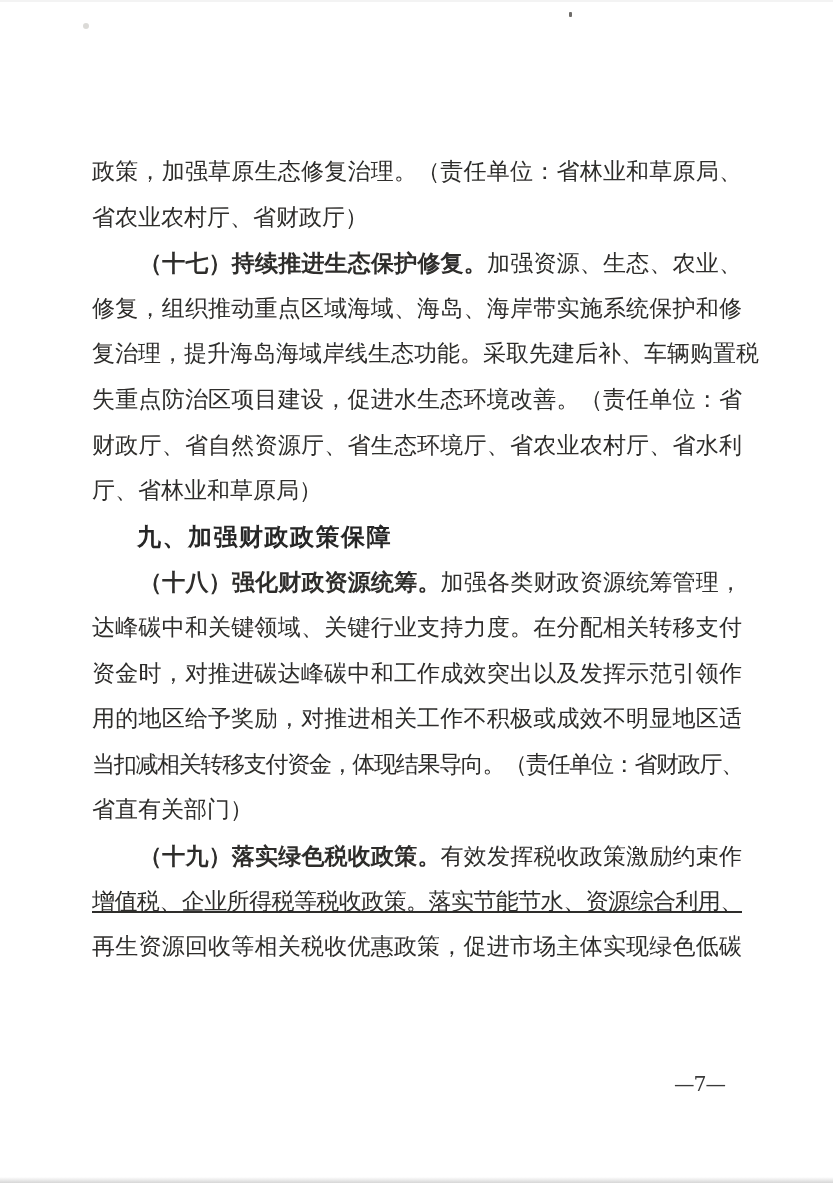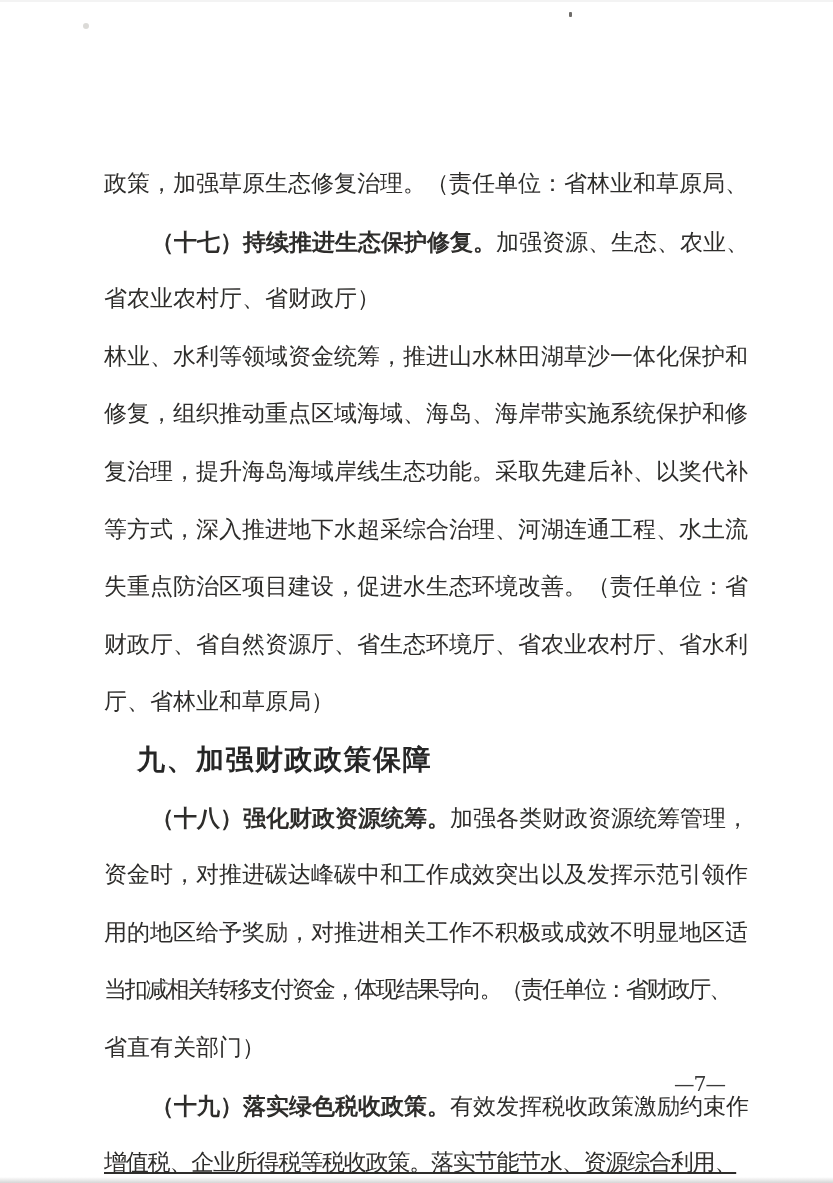--- a/index.html
+++ b/index.html
@@ -26,21 +26,21 @@
   }
   .speck{position:absolute;}
   .speck.s1{left:83px;top:23px;width:6px;height:6px;background:#cfcdca;border-radius:50%;opacity:.75;}
   .speck.s2{left:569px;top:12px;width:3px;height:5px;background:#6f6d6a;border-radius:1px;}
 
   .textblock{
     position:absolute;
     left:88px;top:147px;width:658px;
   }
   .ln{
-    margin:16px;
+    margin:4px;
     height:41.6px;
     font-size:23px;
     line-height:41.6px;
     color:var(--ink);
     text-align:justify;
     text-align-last:justify;
     white-space:nowrap;
     font-family:"DejaVu Serif", serif;
   }
   .ln.end{text-align-last:left;}
@@ -48,21 +48,21 @@
   .ln .lead{font-weight:bold;}
   .ln.t30{letter-spacing:-2.2px;}
   .ln.t29{letter-spacing:-1.2px;text-decoration:underline;}
   .heading{
     margin:0;
     height:41.6px;
     line-height:41.6px;
     padding-left:49px;
     font-family:"Liberation Sans", sans-serif;
     font-weight:bold;
-    font-size:28px;
+    font-size:24px;
     letter-spacing:1.5px;
     color:var(--heading_ink);
     text-align:left;
   }
   .pagenum{
     position:absolute;
     left:674px;top:1072px;
     font-family:"DejaVu Serif", serif;
     font-size:20.5px;
     color:#3a3a3a;
@@ -72,34 +72,34 @@
 </head>
 <body>
 
 <div class="page">
   <div class="top-edge"></div>
   <div class="speck s1"></div>
   <div class="speck s2"></div>
 
   <main class="textblock">
     <p class="ln">政策，加强草原生态修复治理。（责任单位：省林业和草原局、</p>
+    <p class="ln end">省农业农村厅、省财政厅）</p>
     <p class="ln indent"><span class="lead">（十七）持续推进生态保护修复。</span><span>加强资源、生态、农业、</span></p>
-    <p class="ln end">省农业农村厅、省财政厅）</p>
-    <p class="ln">林业、水利等领域资金统筹，推进山水林田湖草沙一体化保护和</p>
     <p class="ln">修复，组织推动重点区域海域、海岛、海岸带实施系统保护和修</p>
-    <p class="ln">复治理，提升海岛海域岸线生态功能。采取先建后补、以奖代补</p>
-    <p class="ln">等方式，深入推进地下水超采综合治理、河湖连通工程、水土流</p>
+    <p class="ln">复治理，提升海岛海域岸线生态功能。采取先建后补、车辆购置税</p>
     <p class="ln">失重点防治区项目建设，促进水生态环境改善。（责任单位：省</p>
     <p class="ln">财政厅、省自然资源厅、省生态环境厅、省农业农村厅、省水利</p>
     <p class="ln end">厅、省林业和草原局）</p>
     <h2 class="heading">九、加强财政政策保障</h2>
     <p class="ln indent"><span class="lead">（十八）强化财政资源统筹。</span><span>加强各类财政资源统筹管理，</span></p>
+    <p class="ln">达峰碳中和关键领域、关键行业支持力度。在分配相关转移支付</p>
     <p class="ln">资金时，对推进碳达峰碳中和工作成效突出以及发挥示范引领作</p>
     <p class="ln">用的地区给予奖励，对推进相关工作不积极或成效不明显地区适</p>
     <p class="ln t30">当扣减相关转移支付资金，体现结果导向。（责任单位：省财政厅、</p>
     <p class="ln end">省直有关部门）</p>
     <p class="ln indent"><span class="lead">（十九）落实绿色税收政策。</span><span>有效发挥税收政策激励约束作</span></p>
     <p class="ln t29">增值税、企业所得税等税收政策。落实节能节水、资源综合利用、</p>
+    <p class="ln">再生资源回收等相关税收优惠政策，促进市场主体实现绿色低碳</p>
   </main>
 
   <div class="pagenum">—7—</div>
   <div class="bottom-edge"></div>
 </div>
 
 </body></html>

